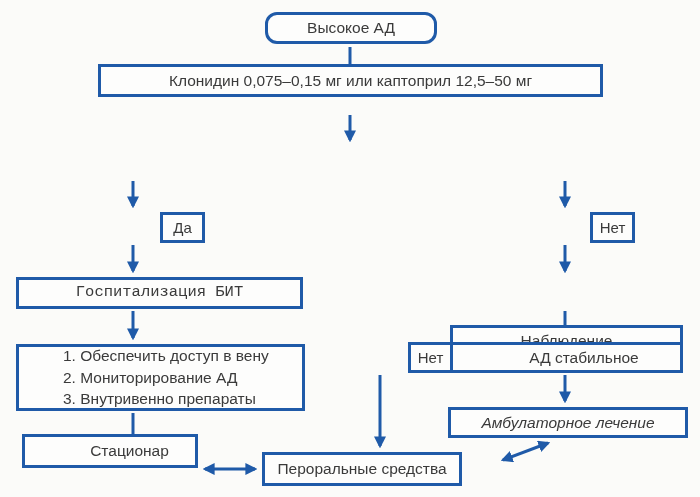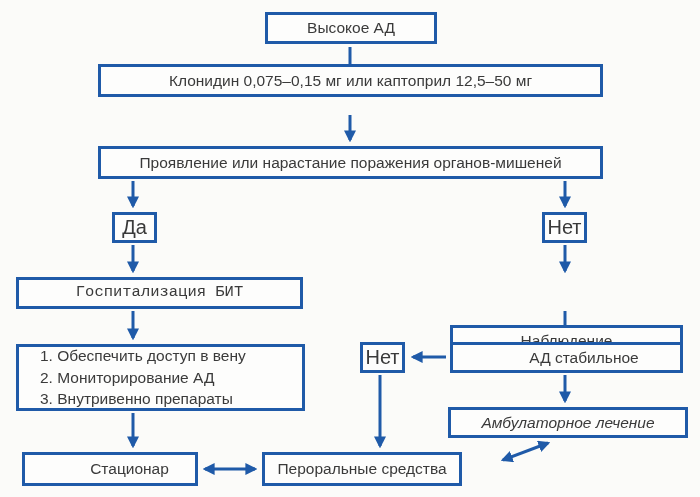--- a/index.html
+++ b/index.html
@@ -28,43 +28,44 @@
     background: #fdfdfc;
     color: #3a3a3a;
     font-size: 15.5px;
     display: flex;
     align-items: center;
     justify-content: center;
     text-align: center;
     line-height: 1.15;
   }
   .node.small {
-    font-size: 20px;
+    font-size: 15px;
+    margin-left: 48px;
   }
   .node.list {
     flex-direction: column;
     align-items: flex-start;
     justify-content: center;
     text-align: left;
-    padding-left: 21px;
+    padding-left: 44px;
     line-height: 1.38;
   }
   
-  #n-high-bp      { left:265px; top:12px;  width:172px; height:32px; }
+  #n-high-bp      { left:265px; top:12px;  width:172px; height:32px;border-radius:12px; }
   #n-clonidine    { left:98px;  top:64px;  width:505px; height:33px; }
   #n-target-organ { left:98px;  top:146px; width:505px; height:33px; }
   #n-yes          { left:112px; top:212px; width:45px;  height:31px; }
   #n-no-right     { left:542px; top:212px; width:45px;  height:31px; }
   #n-hosp         { left:16px;  top:277px; width:287px; height:32px;font-family:Liberation Mono, monospace; }
   #n-observe      { left:450px; top:277px; width:233px; height:32px;margin-top:48px; }
   #n-iv-steps     { left:16px;  top:344px; width:289px; height:67px; }
   #n-no-middle    { left:360px; top:342px; width:45px;  height:31px; }
   #n-bp-stable    { left:450px; top:342px; width:233px; height:31px;padding-left:35px; }
   #n-ambulatory   { left:448px; top:407px; width:240px; height:31px;font-style:italic; }
-  #n-inpatient    { left:22px;  top:452px; width:176px; height:34px;padding-left:39px; }
+  #n-inpatient    { left:22px;  top:434px; width:176px; height:34px;padding-left:39px; }
   #n-oral         { left:262px; top:452px; width:200px; height:34px; }
 </style>
 </head>
 <body>
 
 <div class="canvas">
 
   <svg class="arrow-layer" width="700" height="497" viewBox="0 0 700 497">
     <defs>
       <marker id="ah" viewBox="0 0 10 10" refX="8" refY="5" markerWidth="4" markerHeight="4" orient="auto-start-reverse">
@@ -90,23 +91,20 @@
   </svg>
 
   <div class="node" id="n-high-bp">
     <span>Высокое АД</span>
   </div>
 
   <div class="node" id="n-clonidine">
     <span>Клонидин 0,075–0,15 мг или каптоприл 12,5–50 мг</span>
   </div>
 
-  <div class="node" id="n-target-organ">
-    <span>Проявление или нарастание поражения органов-мишеней</span>
-  </div>
 
   <div class="node small" id="n-yes">
     <span>Да</span>
   </div>
 
   <div class="node small" id="n-no-right">
     <span>Нет</span>
   </div>
 
   <div class="node" id="n-hosp">

